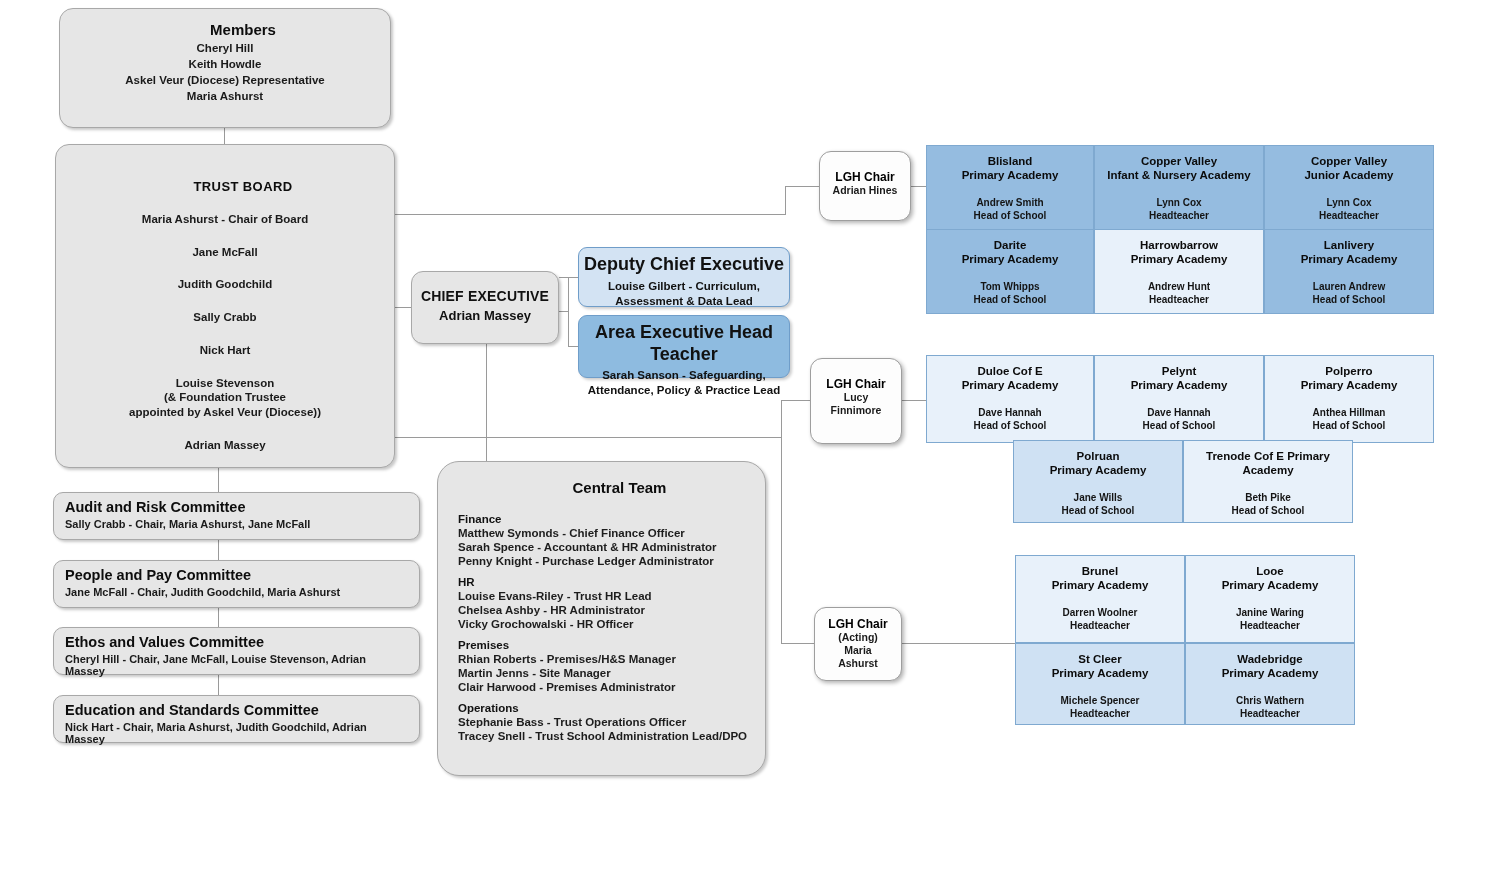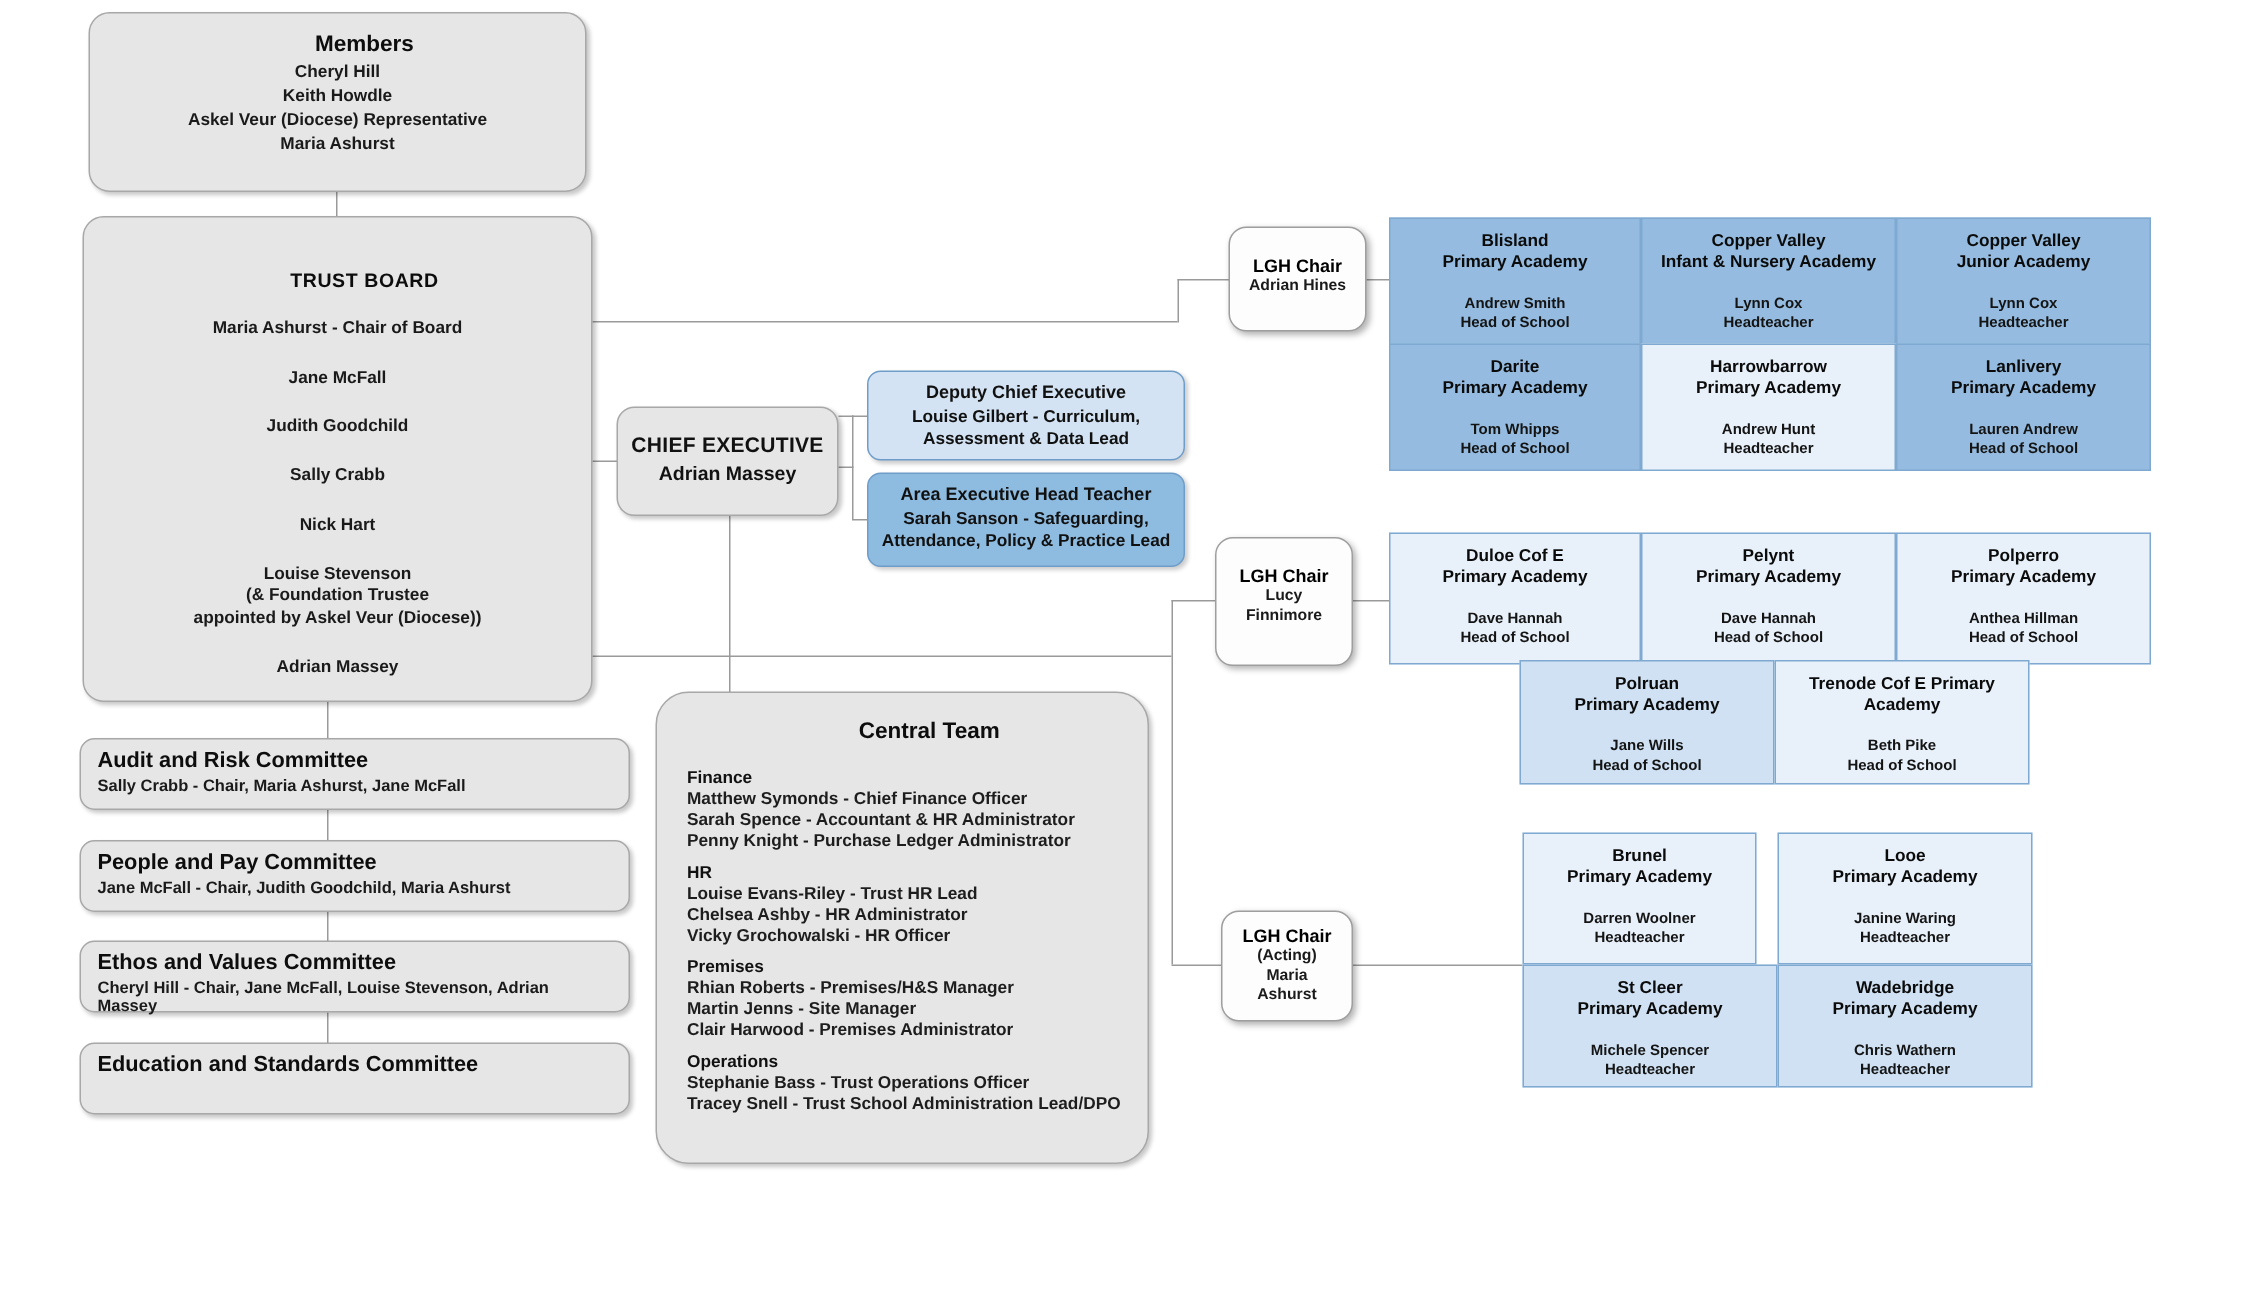--- a/index.html
+++ b/index.html
@@ -63,21 +63,21 @@
 
   
   .bbox{
     position:absolute;box-sizing:border-box;border-radius:9px;
     border:1px solid #6f9dc9;
     box-shadow:2px 2px 3px rgba(0,0,0,.20);
     text-align:center;
   }
   #deputy{left:578px;top:247px;width:212px;height:60px;background:#d3e3f3;}
   #aeht{left:578px;top:315px;width:212px;height:63px;background:#8ebbe0;}
-  .bbox .bt{font-size:12px;font-weight:bold;color:#111;margin-top:6px;line-height:1.2;}
+  .bbox .bt{font-size:18px;font-weight:bold;color:#111;margin-top:6px;line-height:1.2;}
   .bbox .bs{font-size:11.5px;font-weight:bold;color:#111;margin-top:3px;line-height:1.3;}
 
   
   #central{left:437px;top:461px;width:329px;height:315px;border-radius:22px;}
   #central .box-title{font-size:15px;margin-top:17px;}
   #central .ct-body{padding:8px 0 0 20px;}
   #central .grp{font-size:11.5px;font-weight:bold;color:#111;margin-top:9px;}
   #central .mem{font-size:11.5px;font-weight:bold;color:#1d1d1d;margin-top:2px;}
 
   
@@ -170,20 +170,21 @@
   <div class="cbox" style="top:560px;">
     <div class="ct">People and Pay Committee</div>
     <div class="cm">Jane McFall - Chair, Judith Goodchild, Maria Ashurst</div>
   </div>
   <div class="cbox" style="top:627px;">
     <div class="ct">Ethos and Values Committee</div>
     <div class="cm">Cheryl Hill - Chair, Jane McFall, Louise Stevenson, Adrian Massey</div>
   </div>
   <div class="cbox" style="top:695px;">
     <div class="ct">Education and Standards Committee</div>
+    <div class="cm">Nick Hart - Chair, Maria Ashurst, Judith Goodchild, Adrian Massey</div>
   </div>
 
   <div class="gbox sm" id="ceo">
     <div class="t1">CHIEF EXECUTIVE</div>
     <div class="t2">Adrian Massey</div>
   </div>
 
   <div class="bbox" id="deputy">
     <div class="bt">Deputy Chief Executive</div>
     <div class="bs">Louise Gilbert - Curriculum,<br>Assessment &amp; Data Lead</div>
@@ -281,21 +282,21 @@
     <div class="an">Polruan<br>Primary Academy</div>
     <div class="ah">Jane Wills</div>
     <div class="ah" style="margin-top:0">Head of School</div>
   </div>
   <div class="ac light" style="left:1183px;top:440px;width:170px;height:83px;">
     <div class="an">Trenode Cof E Primary<br>Academy</div>
     <div class="ah">Beth Pike</div>
     <div class="ah" style="margin-top:0">Head of School</div>
   </div>
 
-  <div class="ac light" style="left:1015px;top:555px;width:156px;height:88px;">
+  <div class="ac light" style="left:1015px;top:555px;width:170px;height:88px;">
     <div class="an">Brunel<br>Primary Academy</div>
     <div class="ah">Darren Woolner</div>
     <div class="ah" style="margin-top:0">Headteacher</div>
   </div>
   <div class="ac light" style="left:1185px;top:555px;width:170px;height:88px;">
     <div class="an">Looe<br>Primary Academy</div>
     <div class="ah">Janine Waring</div>
     <div class="ah" style="margin-top:0">Headteacher</div>
   </div>
   <div class="ac pale" style="left:1015px;top:643px;width:170px;height:82px;">

